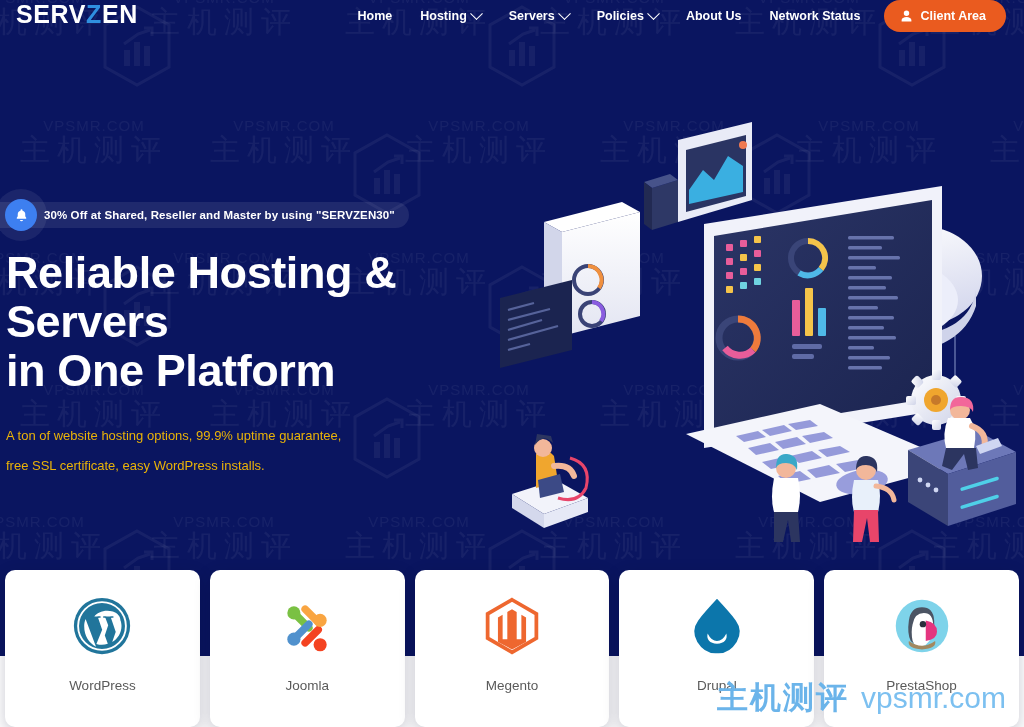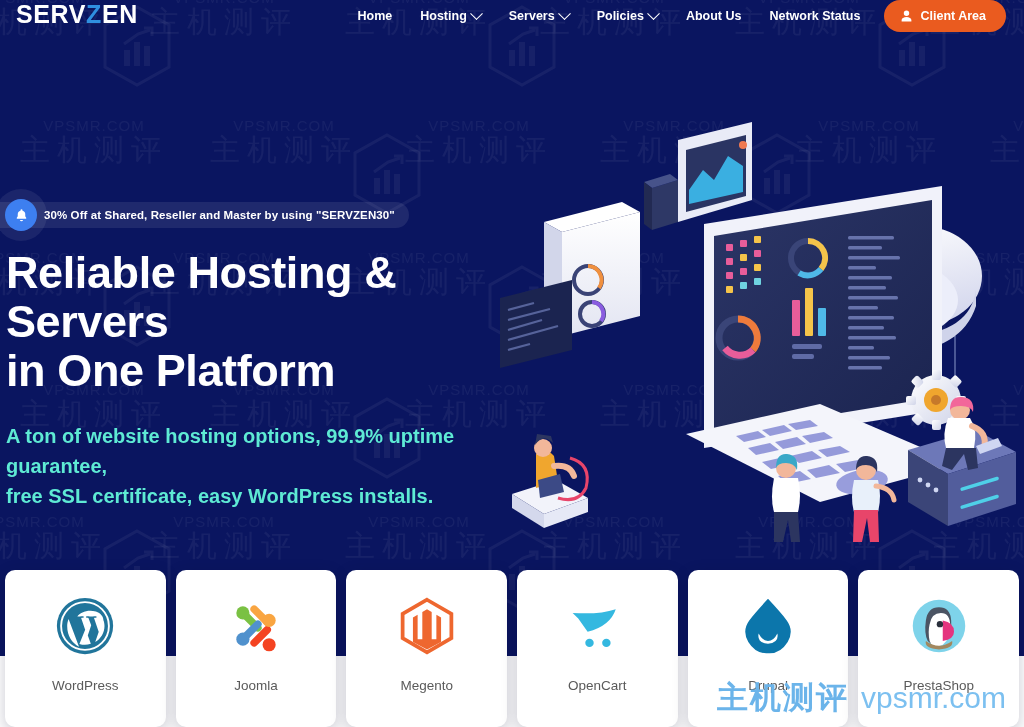--- a/index.html
+++ b/index.html
@@ -179,24 +179,24 @@
   }
   .hero-title {
     color: #ffffff;
     font-size: 45px;
     line-height: 49px;
     font-weight: 700;
     letter-spacing: -0.4px;
   }
   .hero-sub {
     margin-top: 26px;
-    color: #5eead4;
-    font-size: 20px;
+    color: #eab308;
+    font-size: 13px;
     line-height: 30px;
-    font-weight: 700;
+    font-weight: 400;
   }
 
   
   .illus {
     position: absolute;
     right: 4px; top: 104px;
     width: 520px; height: 440px;
     z-index: 20;
   }
 
@@ -808,30 +808,20 @@
           <svg viewBox="0 0 64 64" xmlns="http://www.w3.org/2000/svg">
         <path d="M32 4 L58 19 L58 45 L32 60 L6 45 L6 19 Z" fill="none" stroke="#ee672f" stroke-width="4"></path>
         <path d="M32 14 L27 17 L27 46 L22 46 L22 20 L17 23 L17 49 L32 57 L47 49 L47 23 L42 20 L42 46 L37 46 L37 17 Z" fill="#ee672f"></path>
       </svg>
         </div>
         <div class="card-label">Megento</div>
       </div>
       <div class="card">
         <div class="card-logo">
           <svg viewBox="0 0 64 64" xmlns="http://www.w3.org/2000/svg">
-        <path d="M6 18 q28 2 46 -4 q-6 18 -30 24 l-10 -14 z" fill="#34b8e0"></path>
-        <circle cx="24" cy="50" r="4.5" fill="#34b8e0"></circle>
-        <circle cx="42" cy="50" r="4.5" fill="#34b8e0"></circle>
-      </svg>
-        </div>
-        <div class="card-label">OpenCart</div>
-      </div>
-      <div class="card">
-        <div class="card-logo">
-          <svg viewBox="0 0 64 64" xmlns="http://www.w3.org/2000/svg">
         <path d="M32 3 q14 15 20 23 q8 11 1 23 q-8 13 -21 12 q-13 1 -21 -12 q-7 -12 1 -23 q6 -8 20 -23z" fill="#0c76ab"></path>
         <path d="M22 40 q4 8 10 8 q6 0 10 -8 q2 10 -10 11 q-12 -1 -10 -11z" fill="#ffffff"></path>
       </svg>
         </div>
         <div class="card-label">Drupal</div>
       </div>
       <div class="card">
         <div class="card-logo">
           <svg viewBox="0 0 64 64" xmlns="http://www.w3.org/2000/svg">
         <circle cx="32" cy="32" r="28" fill="#7ed3ea"></circle>

